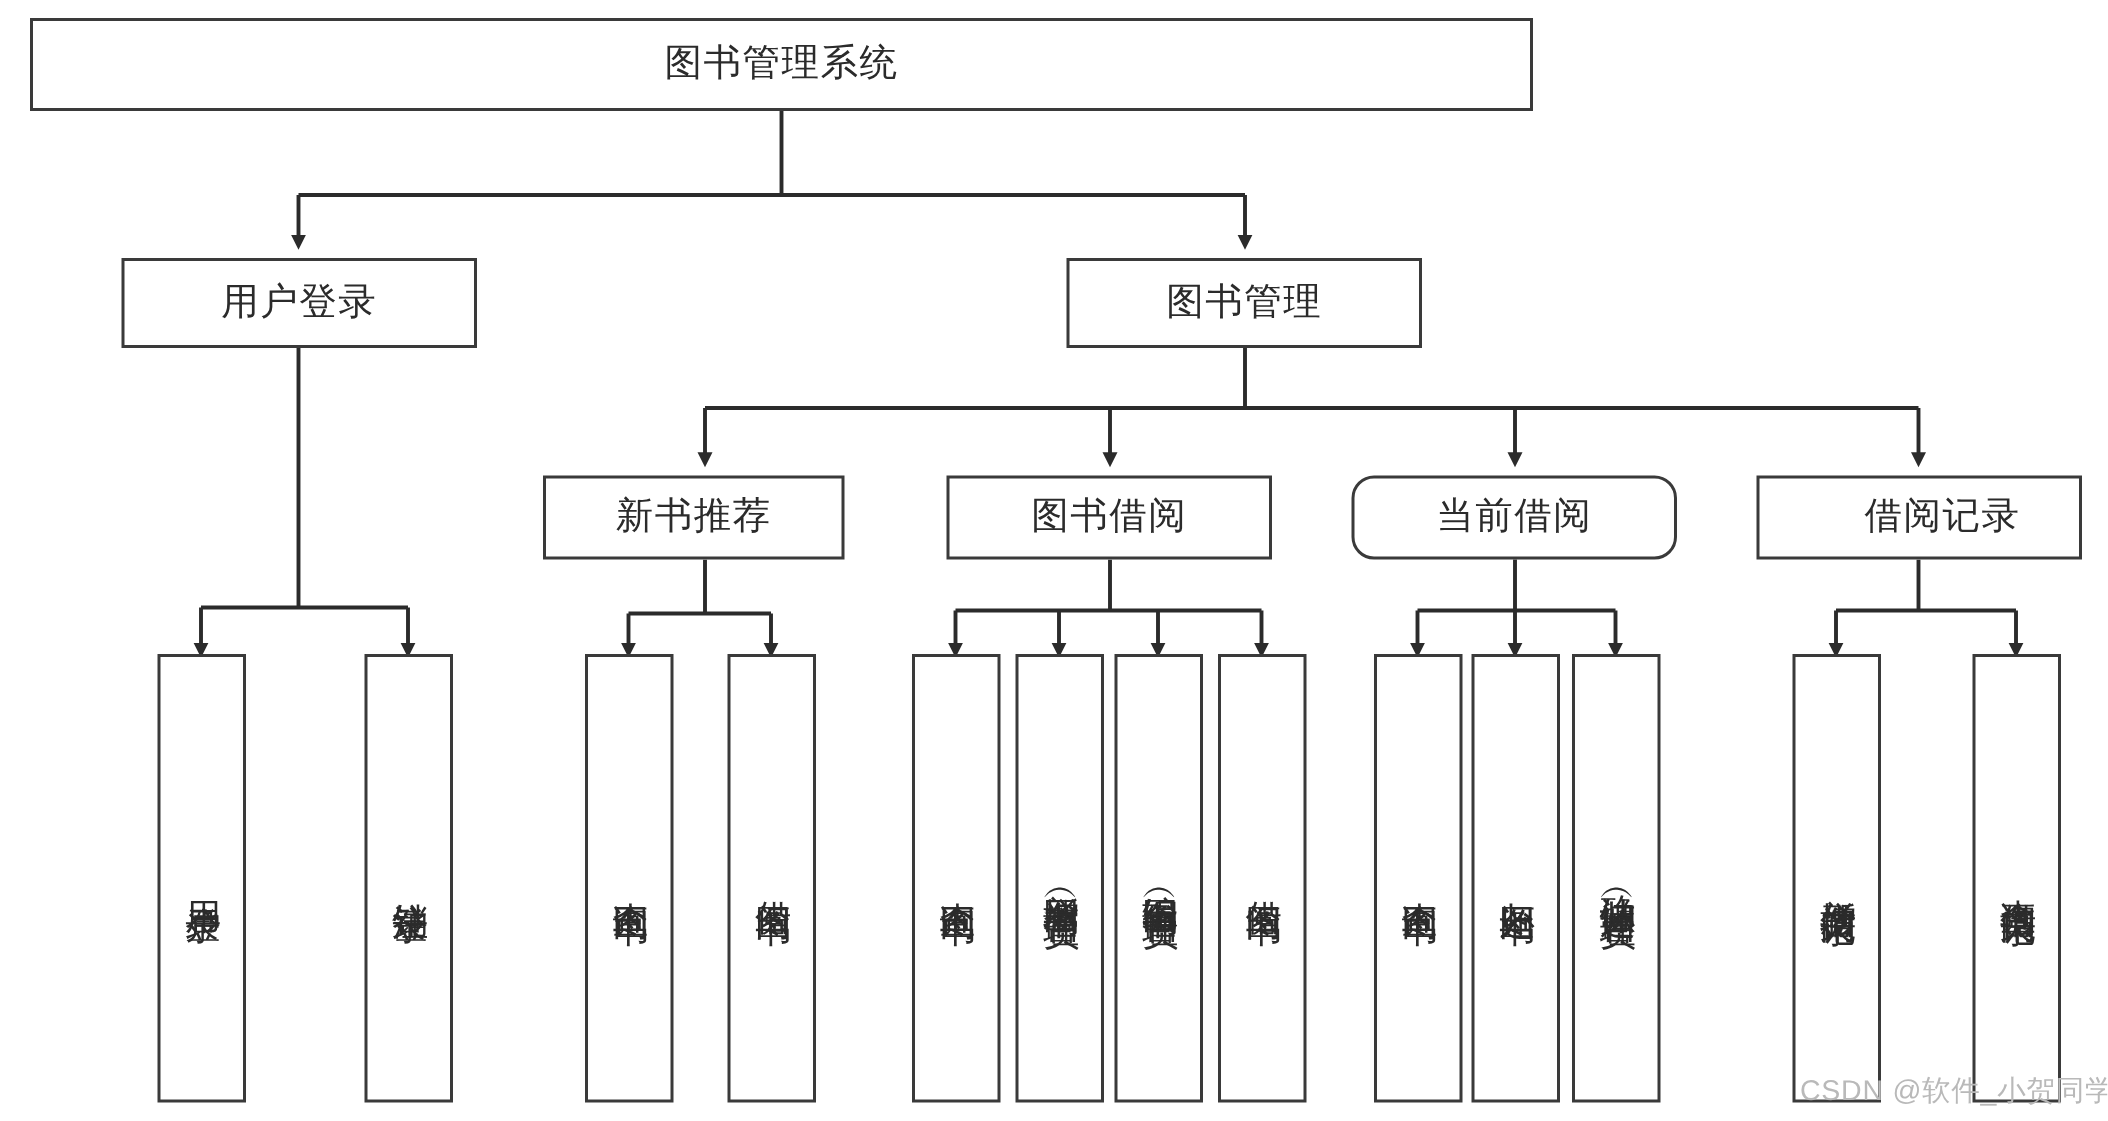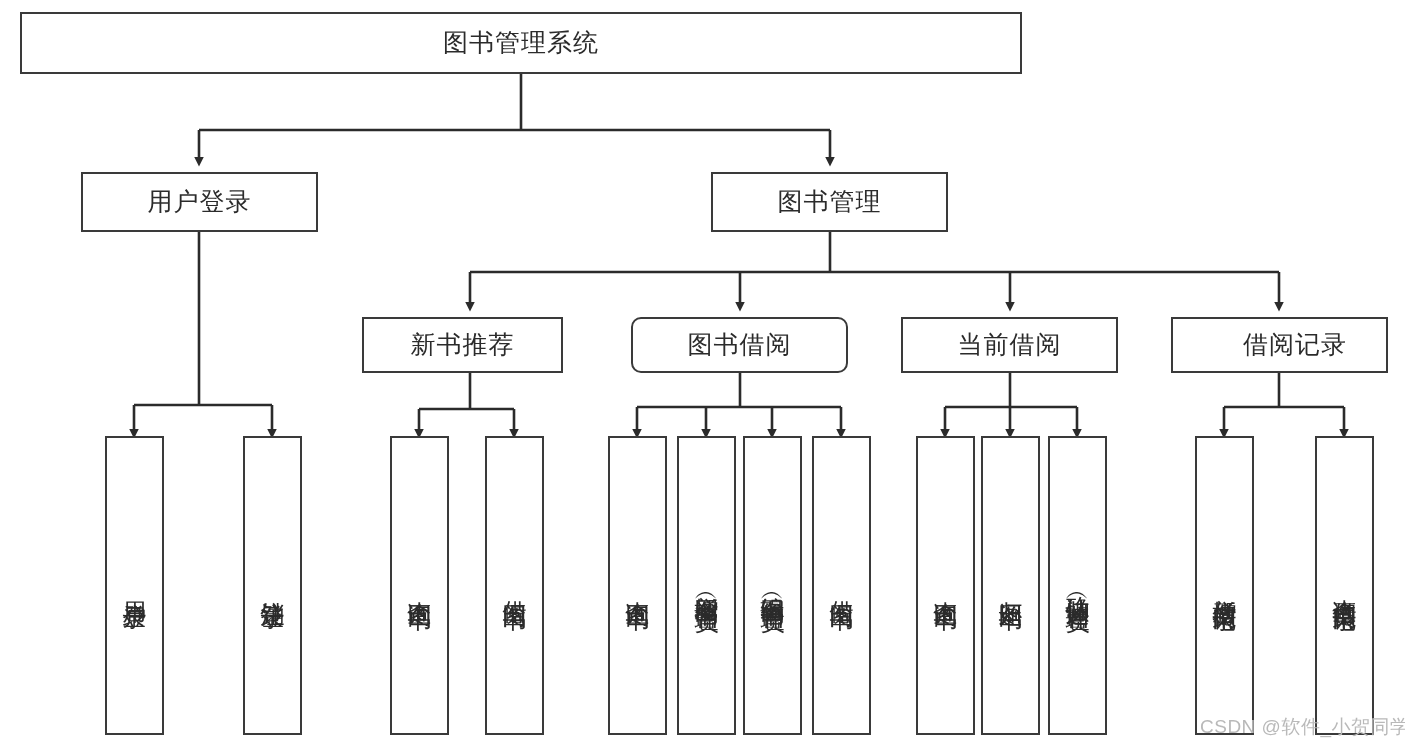--- a/index.html
+++ b/index.html
@@ -129,24 +129,24 @@
   <div class="node h" style="left:81px; top:172px; width:237px; height:60px;">
     <span class="label">用户登录</span>
   </div>
   <div class="node h" style="left:711px; top:172px; width:237px; height:60px;">
     <span class="label">图书管理</span>
   </div>
 
   <div class="node h" style="left:362px; top:317px; width:201px; height:56px;">
     <span class="label">新书推荐</span>
   </div>
-  <div class="node h" style="left:631px; top:317px; width:217px; height:56px;border-radius:10px;">
+  <div class="node h" style="left:631px; top:317px; width:217px; height:56px;">
     <span class="label">图书借阅</span>
   </div>
-  <div class="node h" style="left:901px; top:317px; width:217px; height:56px;">
+  <div class="node h" style="left:901px; top:317px; width:217px; height:56px;border-radius:15px;">
     <span class="label">当前借阅</span>
   </div>
   <div class="node h" style="left:1171px; top:317px; width:217px; height:56px;padding-left:31px;">
     <span class="label">借阅记录</span>
   </div>
 
   <div class="node v" style="left:105px; top:436px; width:59px; height:299px;">
     <span class="label">用户登录</span>
   </div>
   <div class="node v" style="left:243px; top:436px; width:59px; height:299px;">

